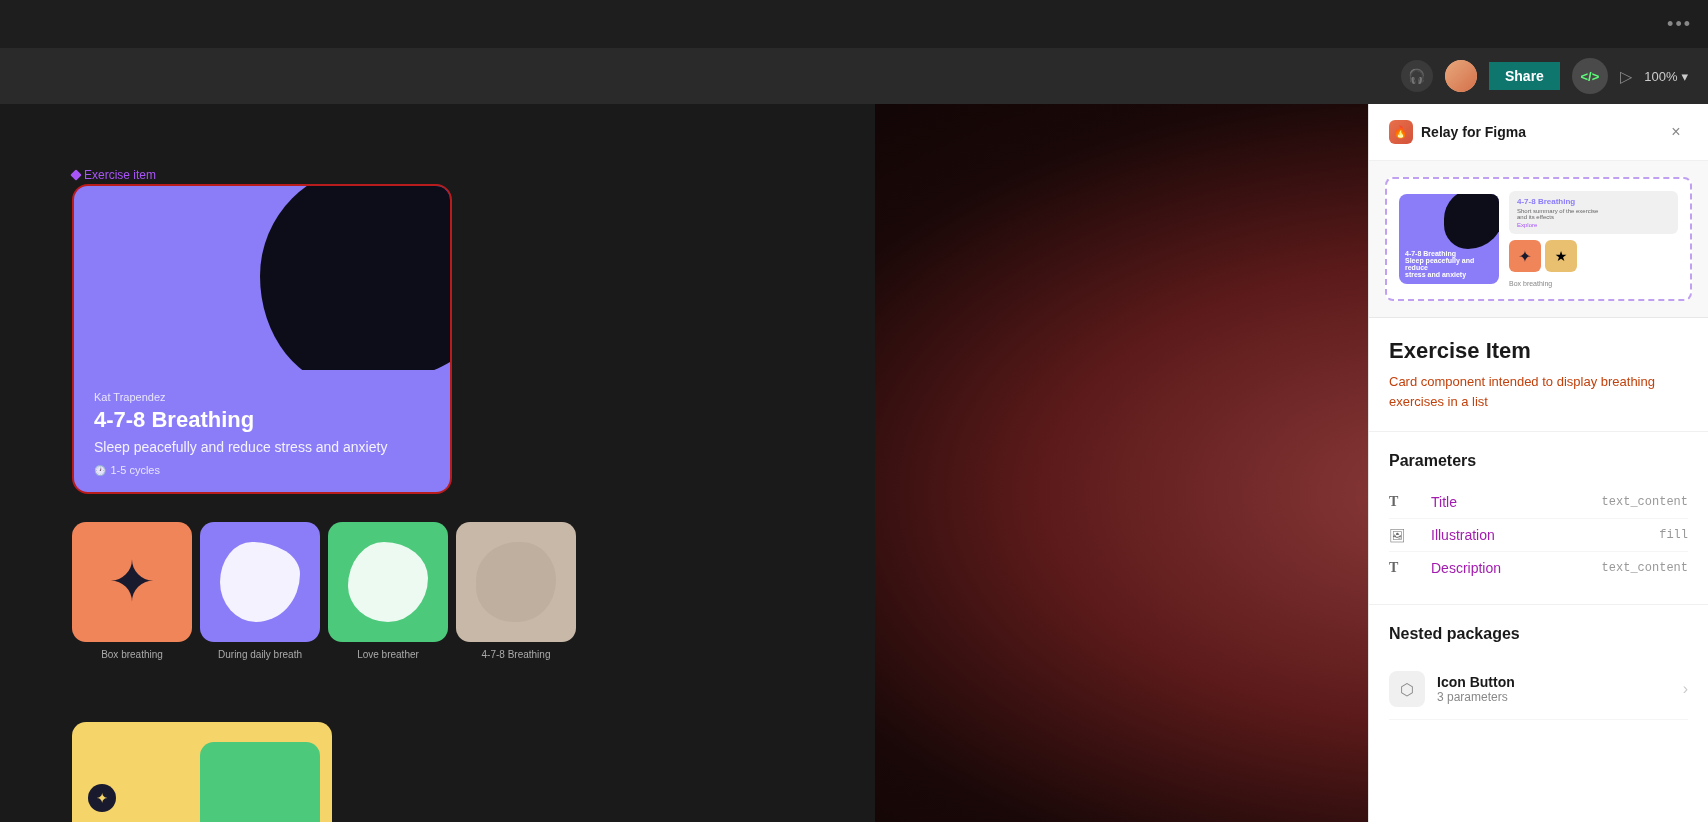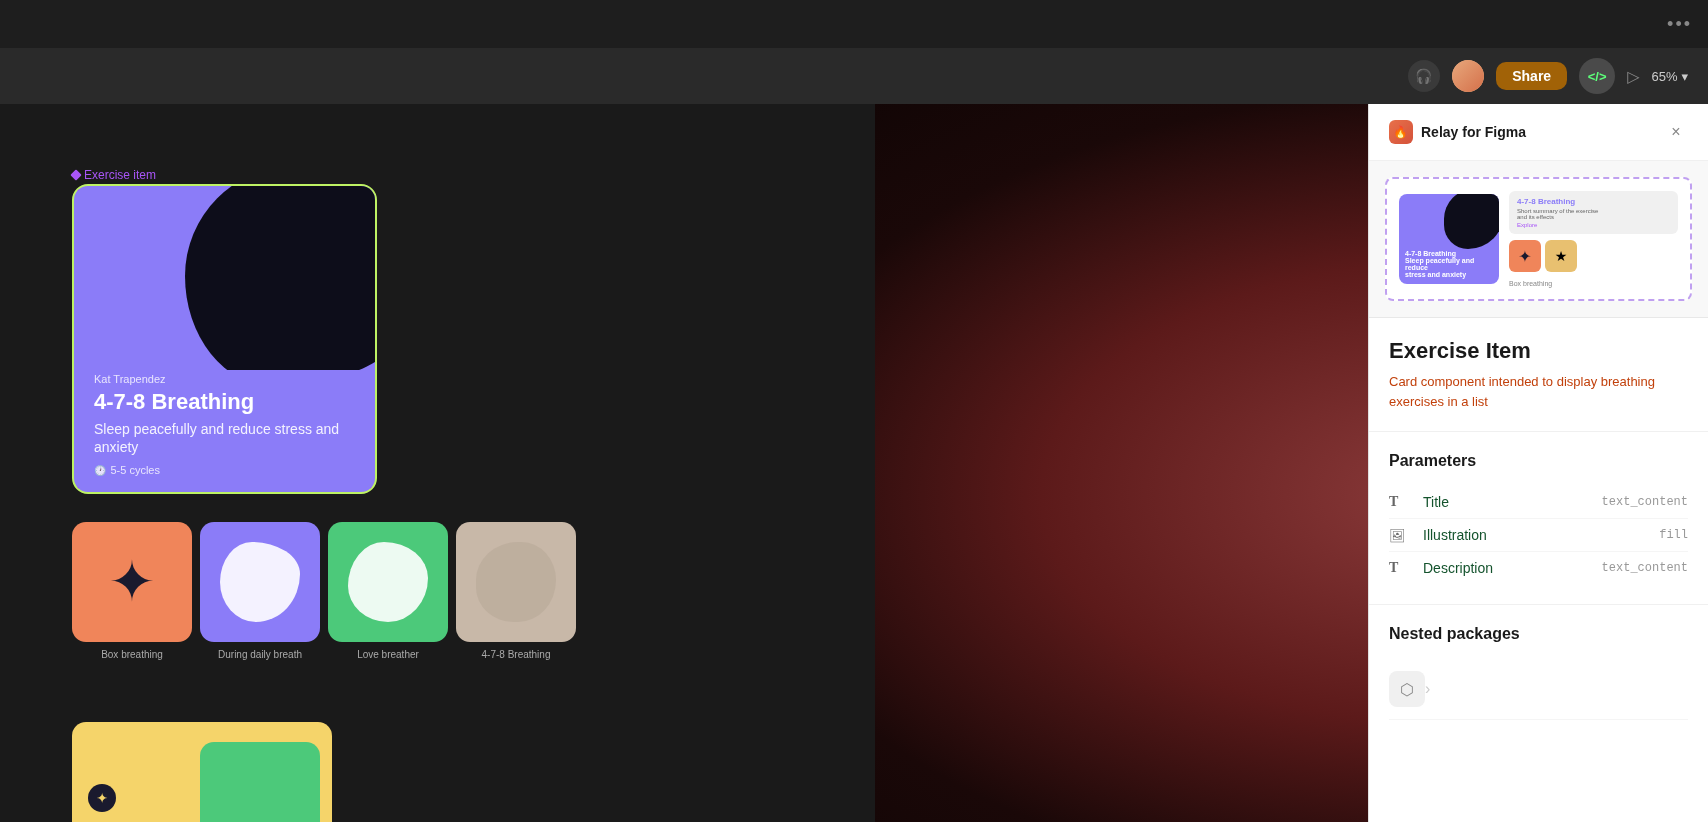--- a/index.html
+++ b/index.html
@@ -63,25 +63,25 @@
       background: #e8a87c;
       overflow: hidden;
       display: flex; align-items: center; justify-content: center;
     }
     .avatar-img {
       width: 100%; height: 100%;
       background: linear-gradient(135deg, #e8a87c, #d4704a);
       border-radius: 50%;
     }
     .share-btn {
-      background: #a16207;
+      background: #0f766e;
       color: white;
       border: none;
       padding: 6px 16px;
-      border-radius: 10px;
+      border-radius: 0;
       font-size: 14px;
       font-weight: 600;
       cursor: pointer;
     }
     .code-btn {
       width: 36px; height: 36px;
       border-radius: 50%;
       background: #4a4a4a;
       display: flex; align-items: center; justify-content: center;
       color: #5dff7a;
@@ -119,25 +119,25 @@
     .exercise-label-dot {
       width: 8px; height: 8px;
       background: #a855f7;
       border-radius: 1px;
       transform: rotate(45deg);
     }
 
     .selected-card {
       position: absolute;
       top: 80px; left: 72px;
-      width: 305px; height: 310px;
+      width: 380px; height: 310px;
       background: #8b7cf8;
       border-radius: 16px;
       overflow: hidden;
-      border: 2px solid #bef264;
+      border: 2px solid #b91c1c;
     }
 
     
     .handle {
       position: absolute;
       width: 10px; height: 10px;
       background: white;
       border: 2px solid #a855f7;
       border-radius: 1px;
     }
@@ -405,22 +405,22 @@
     .param-row:last-child { border-bottom: none; }
     .param-icon {
       width: 20px;
       color: #666;
       font-size: 13px;
       flex-shrink: 0;
     }
     .param-name {
       flex: 1;
       font-size: 14px;
-      color: #14532d;
-      margin-left: 14px;
+      color: #a21caf;
+      margin-left: 22px;
     }
     .param-type {
       font-size: 12px;
       color: #999;
       font-family: 'Courier New', monospace;
     }
 
     
     .nested-section {
       padding: 20px;
@@ -485,21 +485,21 @@
 
 <div class="toolbar2">
   <div class="headphone-icon">🎧</div>
   <div class="avatar">
     <div class="avatar-img"></div>
   </div>
   <button class="share-btn">Share</button>
   <div class="code-btn">&lt;/&gt;</div>
   <div class="play-btn">▷</div>
   <div class="zoom-btn">
-    <span>65%</span>
+    <span>100%</span>
     <span>▾</span>
   </div>
 </div>
 
 <div class="canvas-area">
 
   <div class="exercise-label">
     <span class="exercise-label-dot"></span>
     <span>Exercise item</span>
   </div>
@@ -512,21 +512,21 @@
 
     <div class="card-illustration">
       <div class="card-blob"></div>
     </div>
     <div class="card-content">
       <div class="card-author">Kat Trapendez</div>
       <div class="card-title">4-7-8 Breathing</div>
       <div class="card-subtitle">Sleep peacefully and reduce stress and anxiety</div>
       <div class="card-meta">
         <span class="meta-icon">🕐</span>
-        <span>5-5 cycles</span>
+        <span>1-5 cycles</span>
       </div>
     </div>
   </div>
 
   <div class="continue-section">
     <div class="exercise-cards-row">
 
       <div style="position:relative;">
         <div class="ex-card orange">
           <span class="blob-star">✦</span>
@@ -623,17 +623,21 @@
       <div class="param-name">Description</div>
       <div class="param-type">text_content</div>
     </div>
 
   </div>
 
   <div class="nested-section">
     <div class="section-heading">Nested packages</div>
     <div class="nested-item">
       <div class="nested-icon-box">⬡</div>
+      <div class="nested-info">
+        <div class="nested-name">Icon Button</div>
+        <div class="nested-params">3 parameters</div>
+      </div>
       <div class="nested-arrow">›</div>
     </div>
   </div>
 
 </div>
 
 </body></html>

